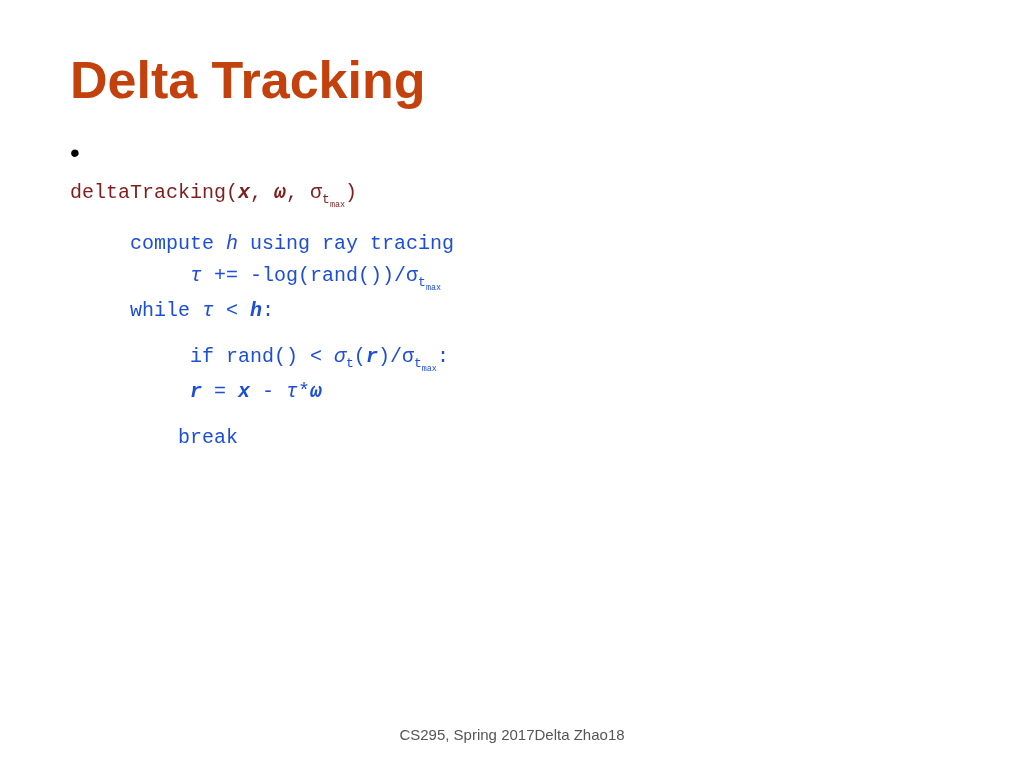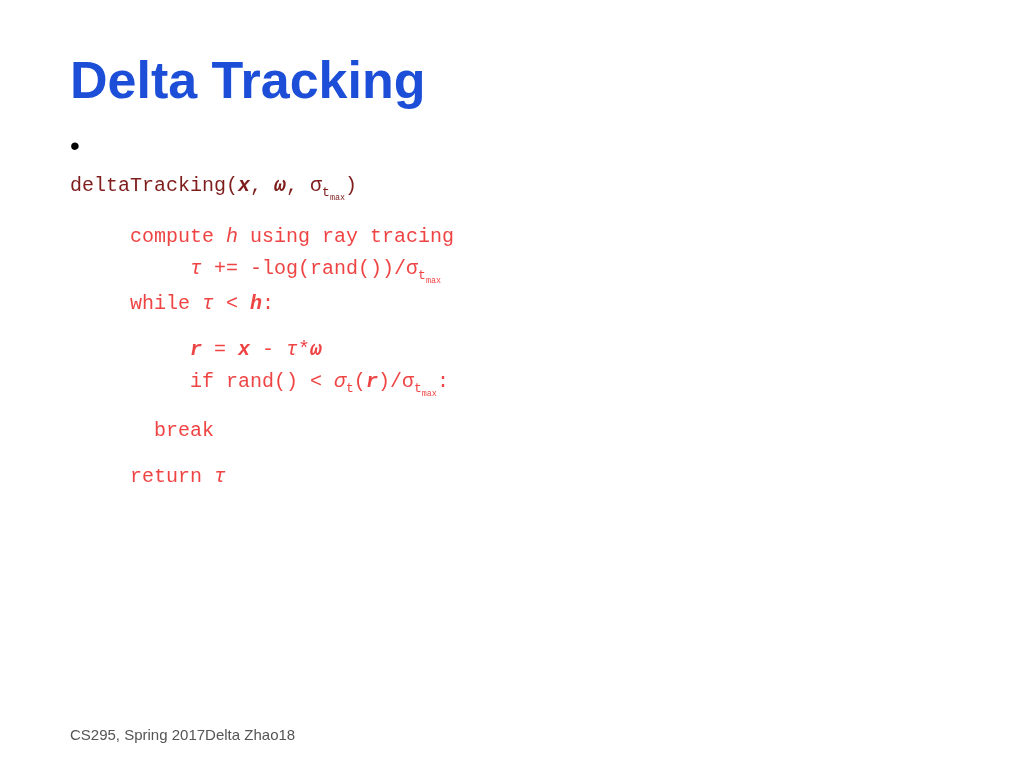--- a/index.html
+++ b/index.html
@@ -20,22 +20,22 @@
     .slide {
       width: 1024px;
       height: 768px;
       padding: 50px 70px 40px 70px;
       position: relative;
     }
 
     .title {
       font-size: 52px;
       font-weight: 900;
-      color: #1d4ed8;
-      margin-bottom: 20px;
+      color: #c2410c;
+      margin-bottom: 27px;
       font-family: Arial, sans-serif;
     }
 
     .bullet-section {
       margin-bottom: 15px;
     }
 
     .bullet-label {
       font-size: 28px;
       color: #000000;
@@ -45,39 +45,39 @@
       margin-bottom: 12px;
     }
 
     .bullet-dot {
       font-size: 28px;
     }
 
     .code-block {
       font-family: 'Courier New', Courier, monospace;
       font-size: 20px;
-      color: #ef4444;
+      color: #1d4ed8;
       line-height: 1.6;
     }
 
     .code-line {
       display: block;
       white-space: pre;
     }
 
     .indent1 {
       margin-left: 60px;
     }
 
     .indent2 {
       margin-left: 120px;
     }
 
     .indent3 {
-      margin-left: 84px;
+      margin-left: 108px;
     }
 
     .func-sig {
       font-size: 20px;
       font-family: 'Courier New', Courier, monospace;
       margin-bottom: 18px;
       color: #7f1d1d;
     }
 
     .italic {
@@ -92,21 +92,21 @@
     sub {
       font-size: 0.65em;
     }
 
     .footer {
       position: absolute;
       bottom: 25px;
       left: 70px;
       right: 70px;
       display: flex;
-      justify-content: flex-start;
+      justify-content: center;
       font-size: 15px;
       color: #555555;
       font-family: Arial, sans-serif;
     }
 
     .spacer-line {
       height: 14px;
     }
   </style>
 </head>
@@ -126,30 +126,29 @@
     </div>
 
     <div class="code-block">
 
       <span class="code-line indent1">compute <span class="italic">h</span> using ray tracing</span>
       <span class="code-line indent2"><span class="italic">τ</span> += -log(rand())/σ<sub>t<sub>max</sub></sub></span>
       <span class="code-line indent1">while <span class="italic">τ</span> &lt; <span class="bold-italic">h</span>:</span>
 
       <div class="spacer-line"></div>
 
+      <span class="code-line indent2">if rand() &lt; <span class="italic">σ</span><sub>t</sub>(<span class="bold-italic">r</span>)/σ<sub>t<sub>max</sub></sub>:</span>
       <span class="code-line indent2"><span class="bold-italic">r</span> = <span class="bold-italic">x</span> - <span class="italic">τ</span>*<span class="bold-italic">ω</span></span>
-      <span class="code-line indent2">if rand() &lt; <span class="italic">σ</span><sub>t</sub>(<span class="bold-italic">r</span>)/σ<sub>t<sub>max</sub></sub>:</span>
 
       <div class="spacer-line"></div>
 
       <span class="code-line indent3">break</span>
 
       <div class="spacer-line"></div>
 
-      <span class="code-line indent1">return <span class="italic">τ</span></span>
     </div>
   </div>
 
   <div class="footer">
     <span>CS295, Spring 2017</span>
     <span>Delta Zhao</span>
     <span>18</span>
   </div>
 </div>
 

